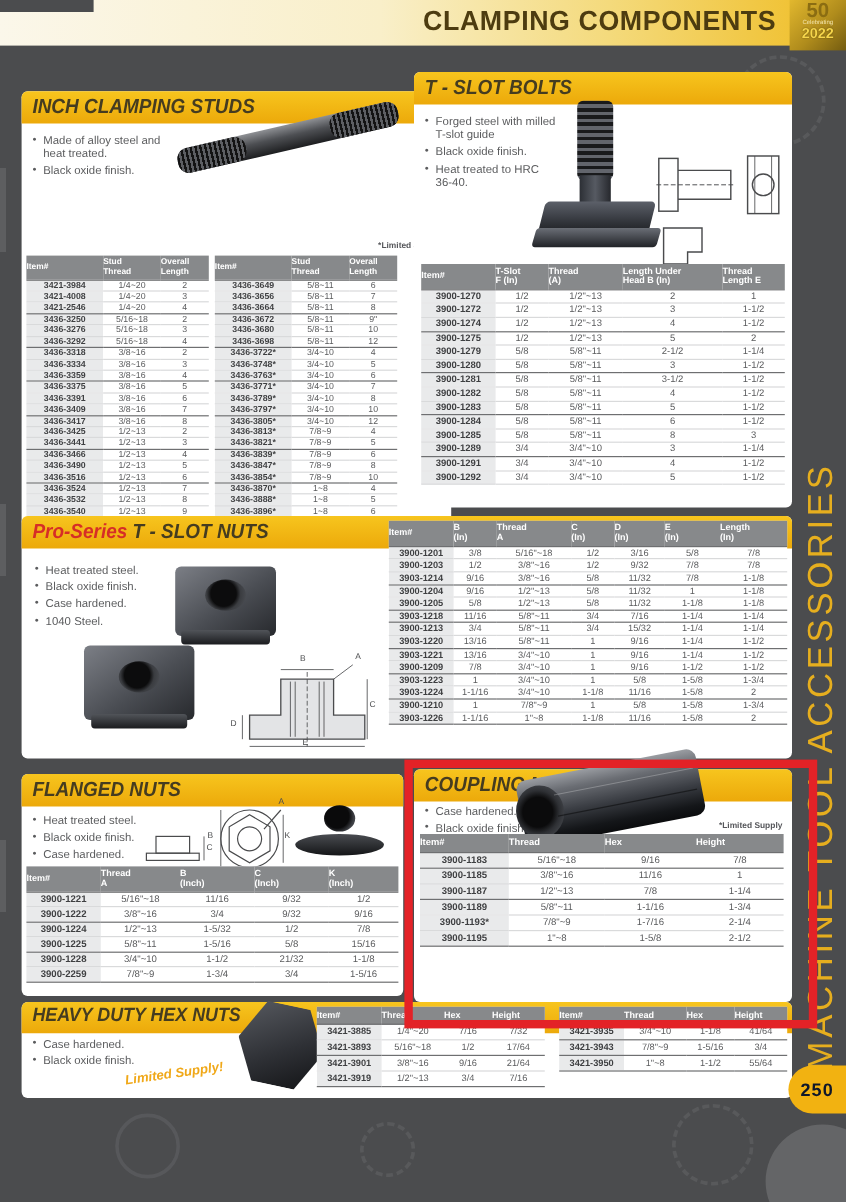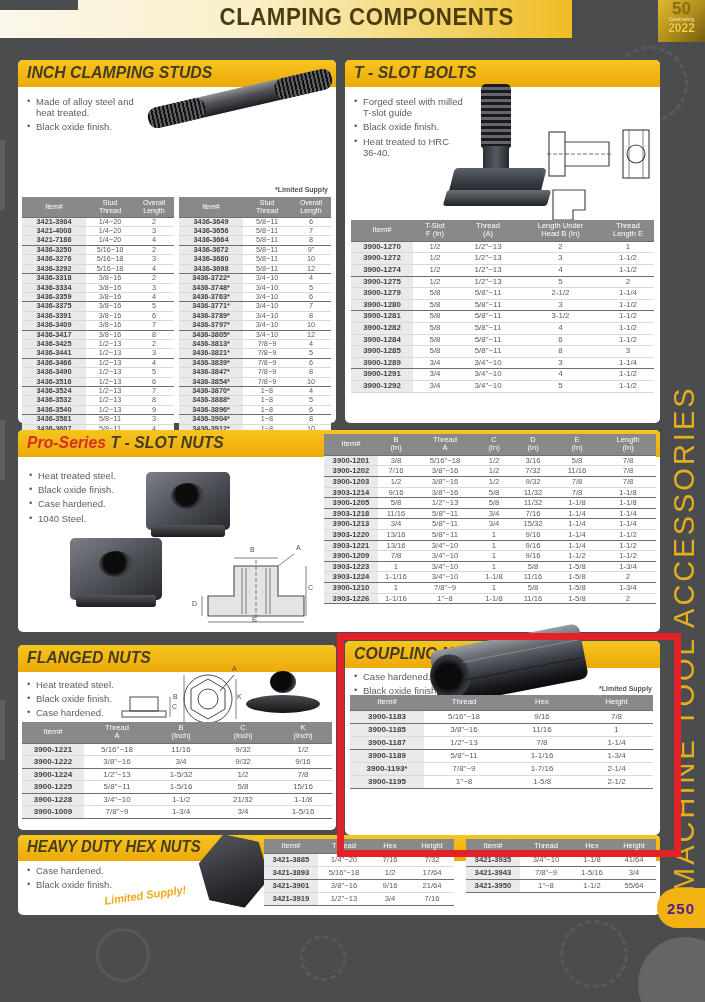--- a/index.html
+++ b/index.html
@@ -6,21 +6,21 @@
   body{width:705px;height:1002px;background:#4b4c4e;font-family:"Liberation Sans",sans-serif;position:relative;overflow:hidden;}
   .page{position:absolute;inset:0;}
 
   
   .gear{position:absolute;border:3px dashed rgba(200,200,205,.10);border-radius:50%;z-index:1;}
   .gear.solid{border-style:solid;}
   .corner-gear{position:absolute;right:-28px;bottom:-30px;width:95px;height:95px;border-radius:50%;background:rgba(255,255,255,.14);z-index:2;}
   .edge-mark{position:absolute;left:0;width:5px;background:rgba(255,255,255,.10);z-index:1;}
 
   
-  .header-band{position:absolute;top:0;left:0;width:572px;height:38px;z-index:3;
+  .header-band{position:absolute;top:0;left:0;width:705px;height:38px;z-index:3;
     background:linear-gradient(90deg,#fbf7ea 0%,#f9efc9 45%,#f4da7c 72%,#efbc22 100%);}
   .corner-dark{position:absolute;top:0;left:0;width:78px;height:10px;background:#4b4c4e;}
   .header-title{position:absolute;top:4px;right:54px;font-size:23px;font-weight:bold;color:#4d3c10;letter-spacing:.5px;transform:scaleX(.97);}
   .badge{position:absolute;top:0;right:0;width:47px;height:42px;z-index:4;text-align:center;
     background:linear-gradient(135deg,#e2b82e 0%,#b08c1c 55%,#745c10 100%);overflow:hidden;}
   .badge .b50{display:block;font-size:17px;font-weight:bold;color:#8b6d12;line-height:15px;margin-top:1px;}
   .badge .bcel{display:block;font-size:5px;color:#f6e7ae;line-height:6px;}
   .badge .byear{display:block;font-size:12px;font-weight:bold;color:#f6d54a;line-height:13px;text-shadow:0 0 1px #3c2f05;}
 
   
@@ -29,21 +29,21 @@
     background:linear-gradient(180deg,#f7c51e 0%,#eca90a 100%);}
   .sec-title{position:absolute;top:3px;left:9px;font-size:17px;font-weight:800;font-style:italic;color:#453c20;white-space:nowrap;transform:scaleX(.93);transform-origin:left;z-index:2;}
   .sec-title .red{color:#d62e27;}
   .bullets{list-style:none;margin:0;padding:0;position:absolute;font-size:9.5px;color:#5b5c5e;z-index:2;}
   .bullets li{position:relative;padding-left:10px;margin-bottom:3px;line-height:1.18;}
   .bullets li::before{content:"\2022";position:absolute;left:1px;top:-1px;}
   .limited{position:absolute;font-size:7px;font-weight:bold;color:#55565a;z-index:2;}
 
   
   table{border-collapse:collapse;table-layout:fixed;position:absolute;z-index:3;background:#fff;}
-  th{background:#87898b;color:#fff;font-weight:normal;white-space:pre-line;line-height:1.12;padding:2px 0;vertical-align:middle;text-align:center;}
+  th{background:#87898b;color:#fff;font-weight:bold;white-space:pre-line;line-height:1.12;padding:2px 0;vertical-align:middle;text-align:left;}
   td{color:#5a5b5d;text-align:center;padding:0;border-bottom:1px solid #d9dadb;white-space:nowrap;overflow:hidden;}
   td.item{background:#e9eaeb;font-weight:bold;color:#3e3f41;}
   tr.group-end td{border-bottom:1px solid #6e6f71;}
   thead tr{border-bottom:1px solid #6e6f71;}
 
   .tbl-inch{width:152px;}
   .tbl-inch th{font-size:7px;}
   .tbl-inch td{height:8.4px;line-height:8.4px;font-size:7.3px;}
   .tbl-inch th:nth-child(1){width:64px}.tbl-inch th:nth-child(2){width:48px}.tbl-inch th:nth-child(3){width:40px}
 
@@ -125,21 +125,21 @@
   .diag{position:absolute;z-index:2;}
   .diag svg{display:block;}
   .dlabel{position:absolute;font-size:7px;color:#4a4b4d;z-index:3;}
 
   
   .side-text{position:absolute;right:4px;top:372px;height:520px;z-index:5;
     writing-mode:vertical-rl;transform:rotate(180deg);
     font-size:29px;color:#efb41c;letter-spacing:3px;font-weight:400;opacity:.95;}
   .page-badge{position:absolute;right:0;top:888px;width:48px;height:40px;background:#f2b211;z-index:20;
     border-radius:26px 0 0 26px;display:flex;align-items:center;justify-content:center;}
-  .page-badge span{font-size:15px;font-weight:bold;color:#4c1d95;letter-spacing:1px;}
+  .page-badge span{font-size:15px;font-weight:bold;color:#0f172a;letter-spacing:1px;}
 
   
   .red-box{position:absolute;left:337px;top:633px;width:330px;height:210px;border:7px solid #e32227;z-index:50;pointer-events:none;}
 </style>
 </head>
 <body>
 
 <div class="page">
 
   <div class="gear" style="left:612px;top:46px;width:70px;height:70px;"></div>
@@ -154,21 +154,21 @@
   <div class="header-band">
     <div class="corner-dark"></div>
     <div class="header-title">CLAMPING COMPONENTS</div>
   </div>
   <div class="badge">
     <span class="b50">50</span>
     <span class="bcel">Celebrating</span>
     <span class="byear">2022</span>
   </div>
 
-  <div class="card" style="left:18px;top:60px;width:318px;height:363px;">
+  <div class="card" style="left:18px;top:76px;width:318px;height:363px;padding-left:40px;">
     <div class="bar"></div>
     <div class="sec-title">INCH CLAMPING STUDS</div>
     <ul class="bullets" style="left:8px;top:36px;width:122px;">
         <li>Made of alloy steel and heat treated.</li>
         <li>Black oxide finish.</li>
       </ul>
     <div class="stud-photo"></div>
     <div class="limited" style="right:8px;top:126px;">*Limited Supply</div>
     <table class="tbl-inch" style="left:4px;top:137px;">
         <thead>
@@ -185,21 +185,21 @@
             <td class="item">3421-3984</td>
             <td>1/4~20</td>
             <td>2</td>
           </tr>
           <tr>
             <td class="item">3421-4008</td>
             <td>1/4~20</td>
             <td>3</td>
           </tr>
           <tr class="group-end">
-            <td class="item">3421-7186</td>
+            <td class="item">3421-2546</td>
             <td>1/4~20</td>
             <td>4</td>
           </tr>
           <tr>
             <td class="item">3436-3250</td>
             <td>5/16~18</td>
             <td>2</td>
           </tr>
           <tr>
             <td class="item">3436-3276</td>
@@ -528,20 +528,27 @@
             <td>5/8</td>
             <td>5/8"~11</td>
             <td>3-1/2</td>
             <td>1-1/2</td>
           </tr>
           <tr>
             <td class="item">3900-1282</td>
             <td>5/8</td>
             <td>5/8"~11</td>
             <td>4</td>
+            <td>1-1/2</td>
+          </tr>
+          <tr class="group-end">
+            <td class="item">3900-1283</td>
+            <td>5/8</td>
+            <td>5/8"~11</td>
+            <td>5</td>
             <td>1-1/2</td>
           </tr>
           <tr>
             <td class="item">3900-1284</td>
             <td>5/8</td>
             <td>5/8"~11</td>
             <td>6</td>
             <td>1-1/2</td>
           </tr>
           <tr>
@@ -634,45 +641,45 @@
         <tbody>
           <tr>
             <td class="item">3900-1201</td>
             <td>3/8</td>
             <td>5/16"~18</td>
             <td>1/2</td>
             <td>3/16</td>
             <td>5/8</td>
             <td>7/8</td>
           </tr>
-          <tr class="group-end">
-            <td class="item">3900-1202</td>
-            <td>7/16</td>
-            <td>3/8"~16</td>
-            <td>1/2</td>
-            <td>7/32</td>
-            <td>11/16</td>
-            <td>7/8</td>
-          </tr>
           <tr>
             <td class="item">3900-1203</td>
             <td>1/2</td>
             <td>3/8"~16</td>
             <td>1/2</td>
             <td>9/32</td>
             <td>7/8</td>
             <td>7/8</td>
           </tr>
           <tr class="group-end">
             <td class="item">3903-1214</td>
             <td>9/16</td>
             <td>3/8"~16</td>
             <td>5/8</td>
             <td>11/32</td>
             <td>7/8</td>
+            <td>1-1/8</td>
+          </tr>
+          <tr>
+            <td class="item">3900-1204</td>
+            <td>9/16</td>
+            <td>1/2"~13</td>
+            <td>5/8</td>
+            <td>11/32</td>
+            <td>1</td>
             <td>1-1/8</td>
           </tr>
           <tr class="group-end">
             <td class="item">3900-1205</td>
             <td>5/8</td>
             <td>1/2"~13</td>
             <td>5/8</td>
             <td>11/32</td>
             <td>1-1/8</td>
             <td>1-1/8</td>
@@ -844,21 +851,21 @@
             <td>15/16</td>
           </tr>
           <tr>
             <td class="item">3900-1228</td>
             <td>3/4"~10</td>
             <td>1-1/2</td>
             <td>21/32</td>
             <td>1-1/8</td>
           </tr>
           <tr class="group-end">
-            <td class="item">3900-1009</td>
+            <td class="item">3900-2259</td>
             <td>7/8"~9</td>
             <td>1-3/4</td>
             <td>3/4</td>
             <td>1-5/16</td>
           </tr>
         </tbody>
       </table>
   </div>
 
   <div class="card" style="left:345px;top:641px;width:315px;height:194px;">

